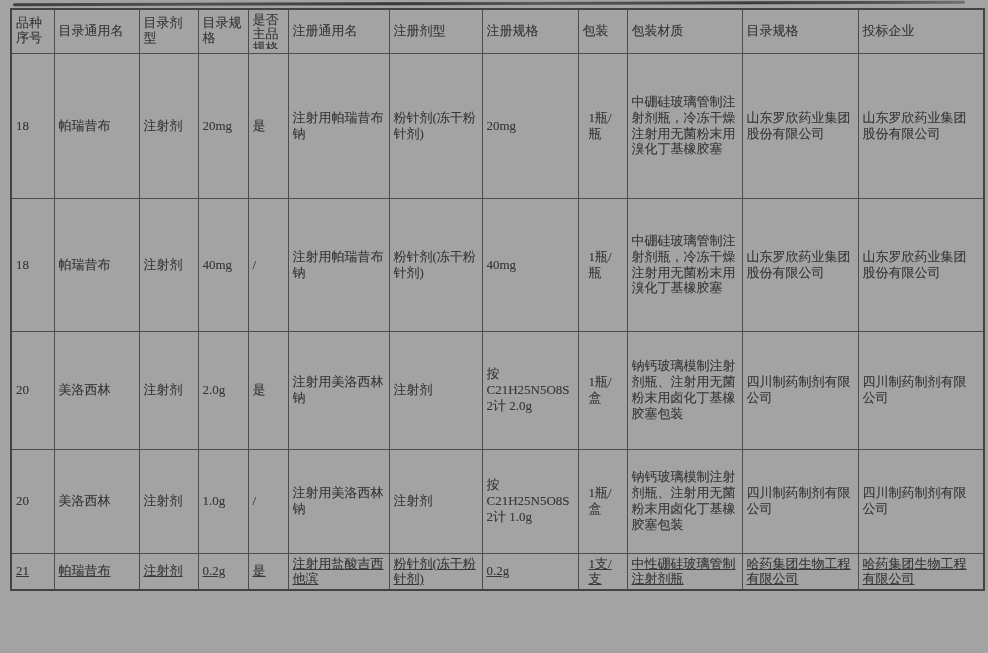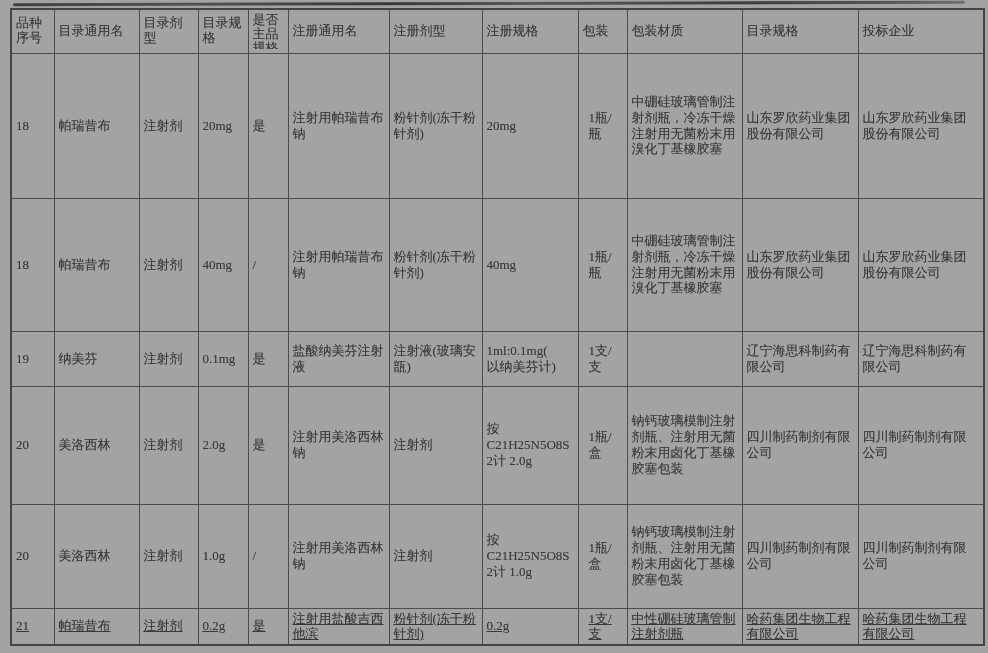--- a/index.html
+++ b/index.html
@@ -90,35 +90,20 @@
           <td>40mg</td>
           <td>/</td>
           <td>注射用帕瑞昔布钠</td>
           <td>粉针剂(冻干粉针剂)</td>
           <td class="c7">40mg</td>
           <td class="c8">1瓶/瓶</td>
           <td>中硼硅玻璃管制注射剂瓶，冷冻干燥注射用无菌粉末用溴化丁基橡胶塞</td>
           <td>山东罗欣药业集团股份有限公司</td>
           <td>山东罗欣药业集团股份有限公司</td>
         </tr>
-        <tr class="r2">
-          <td class="c0">19</td>
-          <td>纳美芬</td>
-          <td>注射剂</td>
-          <td>0.1mg</td>
-          <td>是</td>
-          <td>盐酸纳美芬注射液</td>
-          <td>注射液(玻璃安瓿)</td>
-          <td class="c7">1ml:0.1mg(
-以纳美芬计)</td>
-          <td class="c8">1支/支</td>
-          <td></td>
-          <td>辽宁海思科制药有限公司</td>
-          <td>辽宁海思科制药有限公司</td>
-        </tr>
         <tr class="r3">
           <td class="c0">20</td>
           <td>美洛西林</td>
           <td>注射剂</td>
           <td>2.0g</td>
           <td>是</td>
           <td>注射用美洛西林钠</td>
           <td>注射剂</td>
           <td class="c7">按
 C21H25N5O8S2计 2.0g</td>

